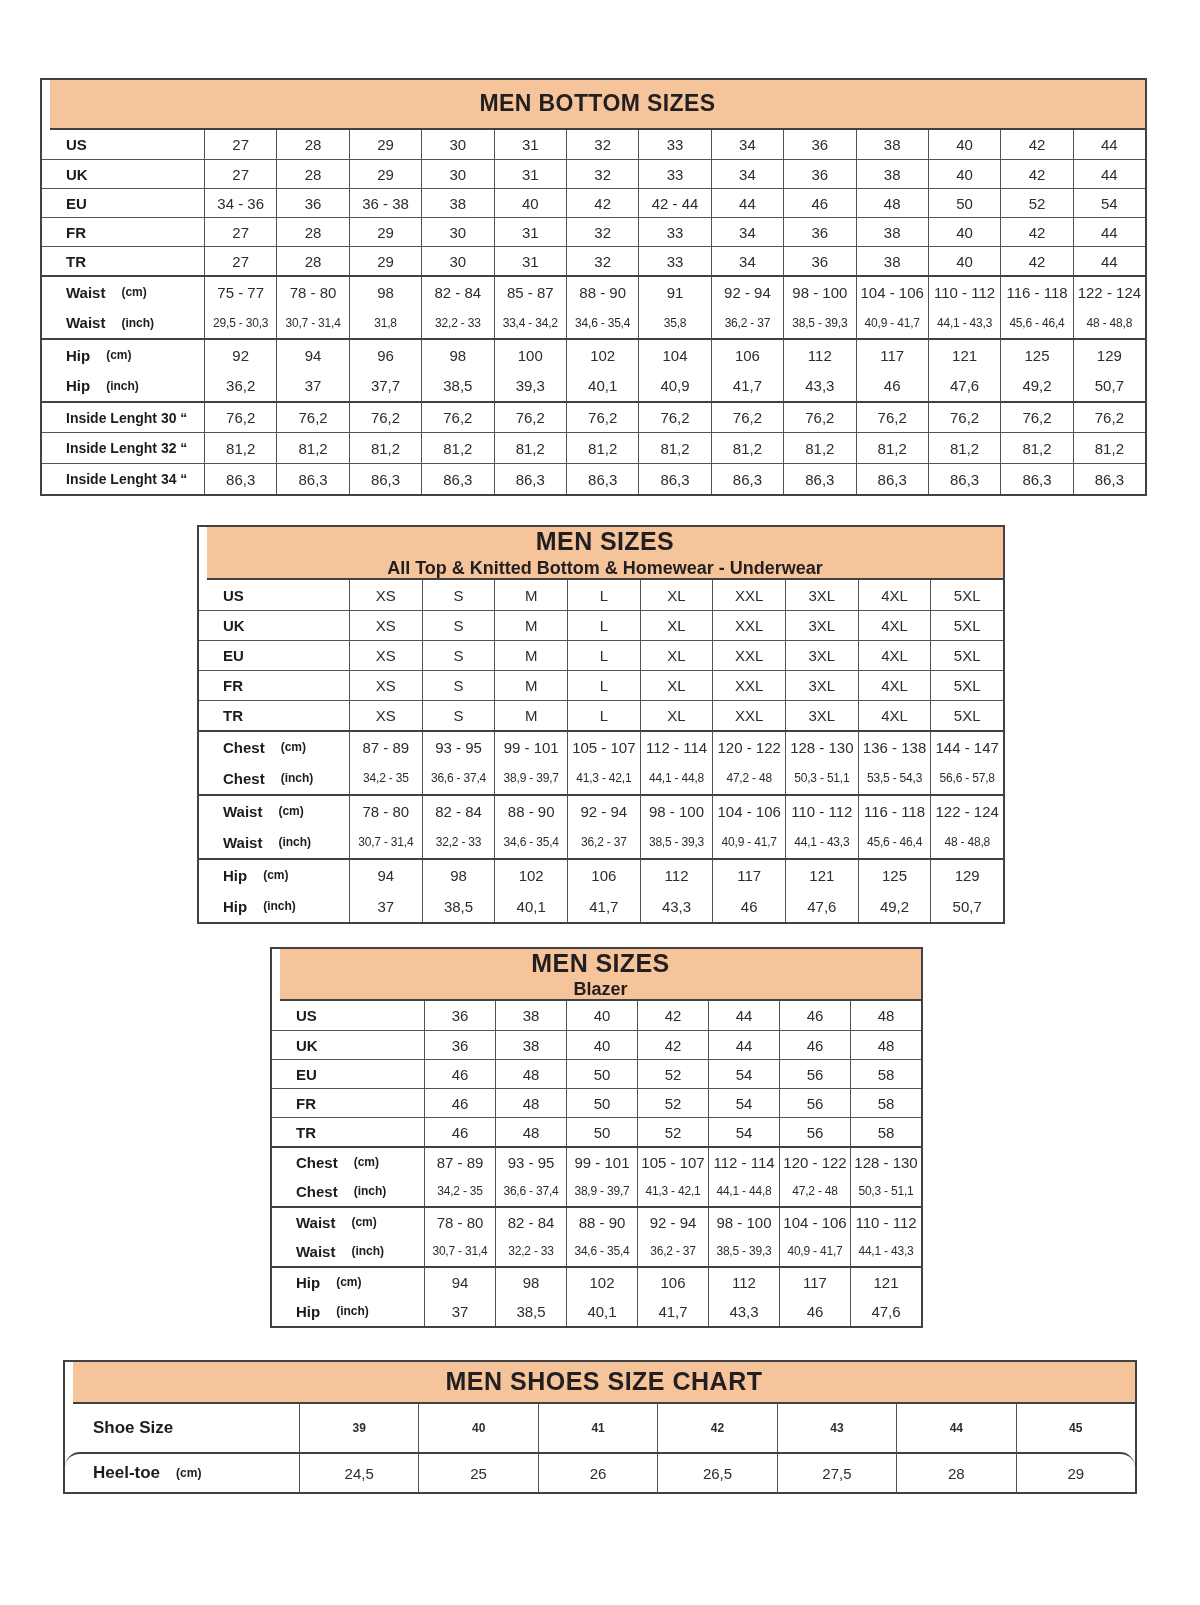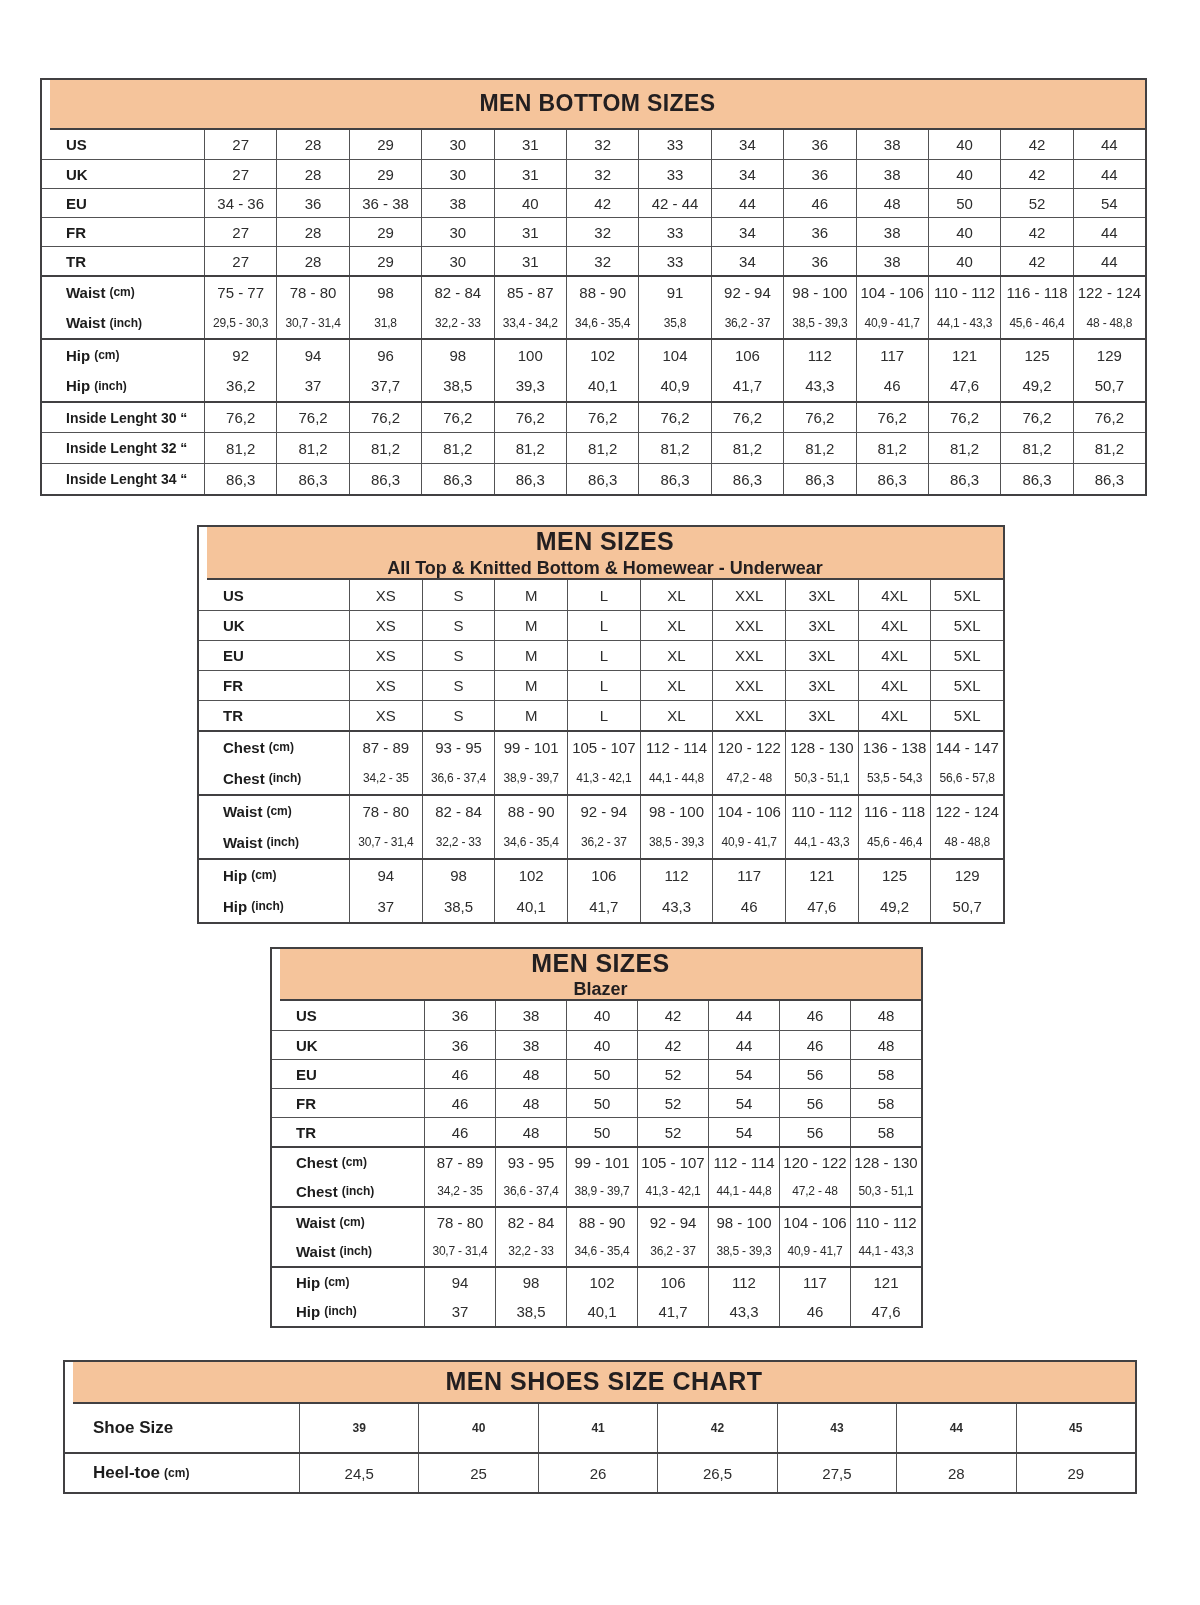--- a/index.html
+++ b/index.html
@@ -36,21 +36,21 @@
   }
   .row{display:flex;align-items:stretch;border-top:1px solid var(--bl);flex:0 0 auto;justify-content:space-between;}
   .thead + .row{border-top:none;}
   .row.grp-a,.row.sec-a{border-top:2px solid var(--bd);}
   .row.grp-b{border-top:none;}
   .label{
     display:flex;align-items:center;
     font-weight:bold;color:#1c1c1c;font-size:15px;
     padding-left:24px;flex:0 0 auto;white-space:nowrap;
   }
-  .label .unit{font-size:12px;font-weight:bold;margin-left:4px;}
+  .label .unit{font-size:12px;font-weight:bold;margin-left:16px;}
   .cell{
     flex:1 1 0;display:flex;align-items:center;justify-content:center;
     border-left:1px solid var(--bl);
     font-size:15px;color:var(--cell);white-space:nowrap;
   }
   .row.small .cell{font-size:12px;letter-spacing:-.2px;}
 
   
   .t1{left:40px;top:78px;width:1107px;}
   .t1 .thead{height:50px;}
@@ -78,21 +78,21 @@
   .t3 .row.plain{height:29px;}
   .t3 .row.grp-a,.t3 .row.grp-b{height:30px;}
 
   
   .t4{left:63px;top:1360px;width:1074px;}
   .t4 .thead{height:42px;}
   .t4 .ttitle{font-size:25px;letter-spacing:.5px;}
   .t4 .label{width:234px;padding-left:28px;font-size:17px;}
   .t4 .row.plain{height:48px;}
   .t4 .row.plain .cell{font-weight:bold;font-size:12px;}
-  .t4 .row.grp-a{height:40px;}
+  .t4 .row.grp-a{height:40px;border-radius:15px;}
 </style>
 </head>
 <body>
 
 <div class="size-table t1">
   <div class="thead">
     <div class="ttitle">MEN BOTTOM SIZES</div>
   </div>
 <div class="row plain">
       <div class="label">

